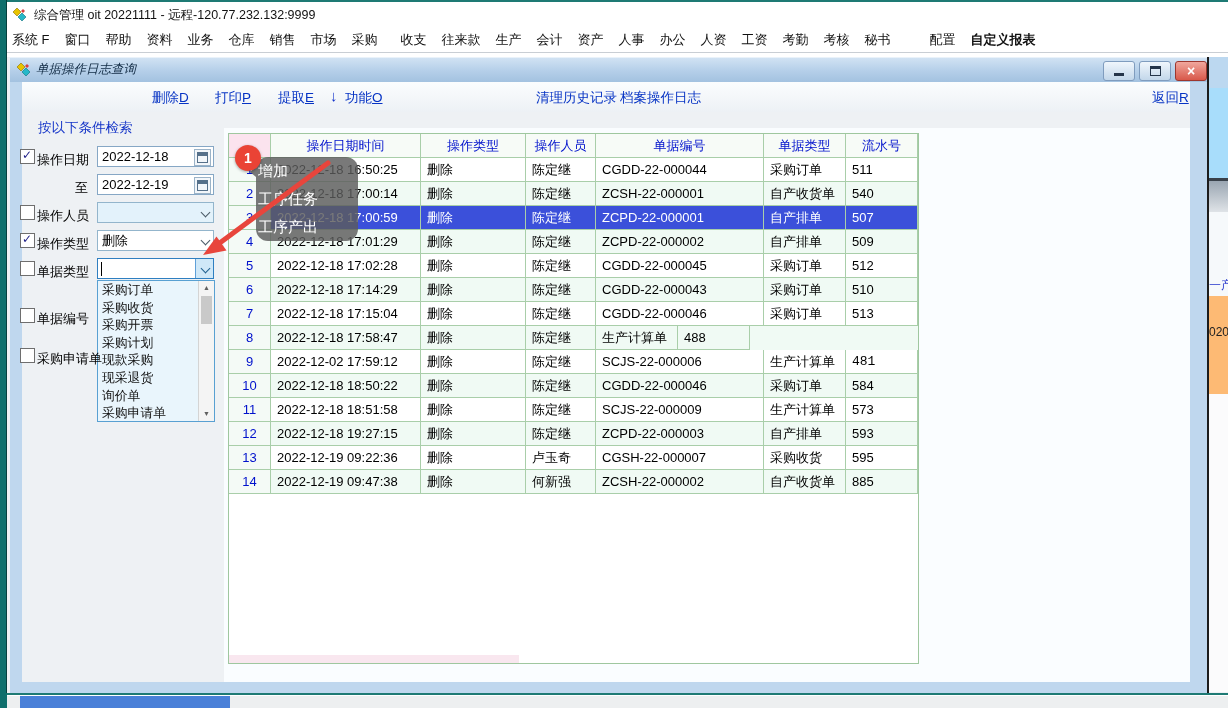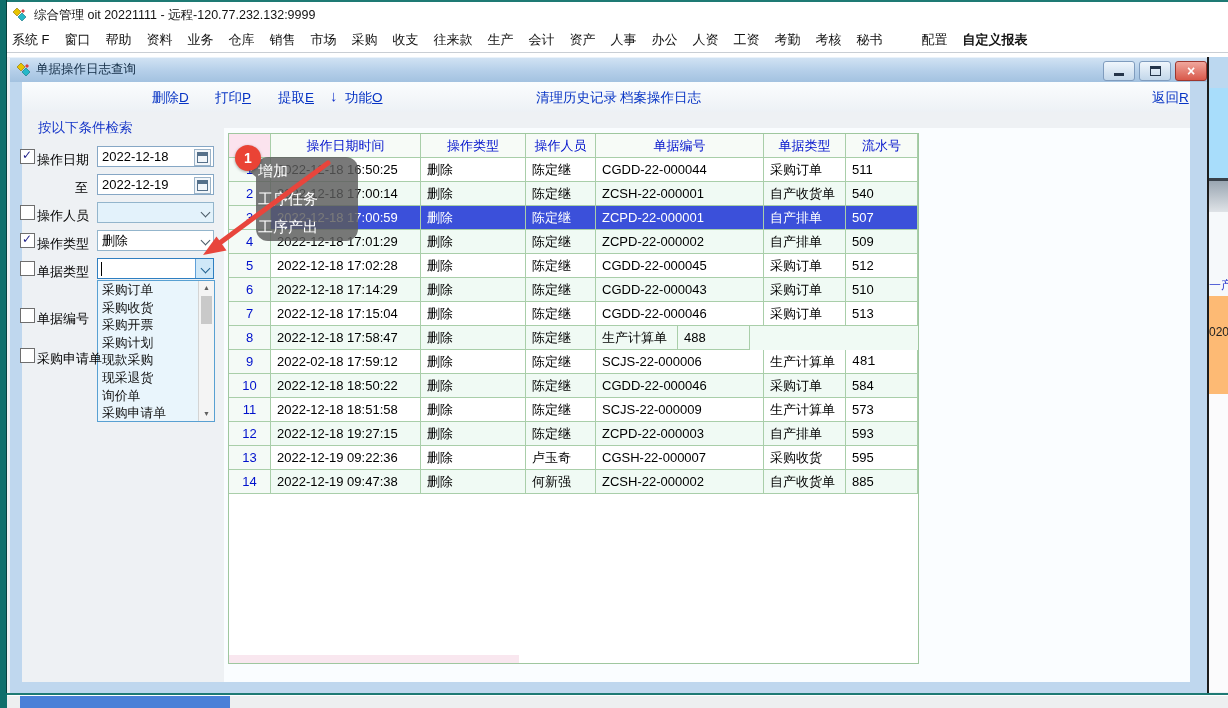--- a/index.html
+++ b/index.html
@@ -13,21 +13,21 @@
   .app-titlebar{left:12px;top:4px;height:22px;display:flex;align-items:center;gap:6px;}
   .app-title{font-size:12.5px;color:#111;}
   .menu-bar{left:12px;top:28px;width:1000px;height:24px;display:flex;align-items:center;gap:15px;}
   .mi{color:#111;font-size:13px;white-space:nowrap;cursor:default;}
   .mi.b{font-weight:bold;}
   .menu-underline{left:7px;top:52px;width:1221px;height:1px;background:#c9ced4;}
   
   .child-frame{left:10px;top:57px;width:1198px;height:637px;background:#bfd7ee;}
   .child-titlebar{left:10px;top:57px;width:1198px;height:25px;
      background:linear-gradient(180deg,#d3e4f4 0%,#b5cfe9 55%,#a3c2e0 100%);
-     display:flex;align-items:center;box-shadow:inset 0 1px 0 #e9f2fa;}
+     display:flex;align-items:center;box-shadow:inset 0 1px 0 #e9f2fa;font-style:italic;}
   .child-title{margin-left:22px;font-size:12.5px;color:#102a43;}
   .winbtns{left:1103px;top:61px;display:flex;gap:4px;}
   .wbtn{width:30px;height:18px;border:1px solid #7f9cbe;border-radius:3px;
      background:linear-gradient(180deg,#f0f6fc,#c3d7ea);display:flex;align-items:center;justify-content:center;}
   .wbtn.close{border-color:#9c372f;background:linear-gradient(180deg,#f0a79d,#d8584a);}
   .g-min{width:10px;height:3px;background:#25354a;margin-top:6px;}
   .g-rest{width:9px;height:8px;border:1px solid #25354a;background:linear-gradient(#25354a,#25354a) top/100% 2px no-repeat;}
   .g-close{color:#fff;font-weight:bold;font-size:14px;line-height:14px;}
   .child-content{left:22px;top:82px;width:1168px;height:600px;background:#eef1f4;}
   .toolbar-bg{left:22px;top:82px;width:1168px;height:30px;background:linear-gradient(180deg,#fbfdfe,#edf1f5);}
@@ -128,21 +128,21 @@
 <div class="abs menu-bar">
     <div class="mi" style="display: inline;">系统 F</div>
     <div class="mi" style="display: inline;">窗口</div>
     <div class="mi" style="display: inline;">帮助</div>
     <div class="mi" style="display: inline;">资料</div>
     <div class="mi" style="display: inline;">业务</div>
     <div class="mi" style="display: inline;">仓库</div>
     <div class="mi" style="display: inline;">销售</div>
     <div class="mi" style="display: inline;">市场</div>
     <div class="mi" style="display: inline;">采购</div>
-    <div class="mi" style="display: inline;">收支</div>
+    <div class="mi" style="display: inline; margin-left: 8px;">收支</div>
     <div class="mi" style="display: inline;">往来款</div>
     <div class="mi" style="display: inline;">生产</div>
     <div class="mi" style="display: inline;">会计</div>
     <div class="mi" style="display: inline;">资产</div>
     <div class="mi" style="display: inline;">人事</div>
     <div class="mi" style="display: inline;">办公</div>
     <div class="mi" style="display: inline;">人资</div>
     <div class="mi" style="display: inline;">工资</div>
     <div class="mi" style="display: inline;">考勤</div>
     <div class="mi" style="display: inline;">考核</div>
@@ -320,21 +320,21 @@
       <div class="grow alt">
         <div class="gc rn" style="width: 42px;">8</div>
         <div class="gc" style="width: 150px;">2022-12-18 17:58:47</div>
         <div class="gc" style="width: 105px;">删除</div>
         <div class="gc" style="width: 70px;">陈定继</div>
         <div class="gc" style="width: 82px;">生产计算单</div>
         <div class="gc" style="width: 72px;">488</div>
       </div>
       <div class="grow">
         <div class="gc rn" style="width: 42px;">9</div>
-        <div class="gc" style="width: 150px;">2022-02-18 17:59:12</div>
+        <div class="gc" style="width: 150px;">2022-12-02 17:59:12</div>
         <div class="gc" style="width: 105px;">删除</div>
         <div class="gc" style="width: 70px;">陈定继</div>
         <div class="gc" style="width: 168px;">SCJS-22-000006</div>
         <div class="gc" style="width: 82px;">生产计算单</div>
         <div class="gc" style="width: 72px; font-family: Liberation Mono, monospace;">481</div>
       </div>
       <div class="grow alt">
         <div class="gc rn" style="width: 42px;">10</div>
         <div class="gc" style="width: 150px;">2022-12-18 18:50:22</div>
         <div class="gc" style="width: 105px;">删除</div>

